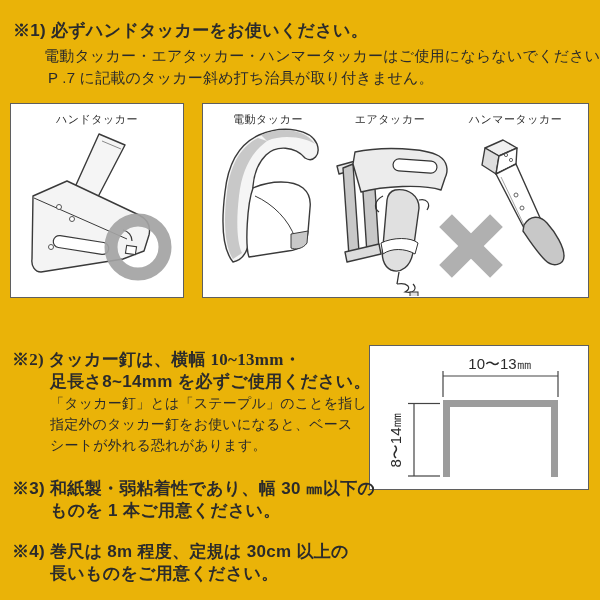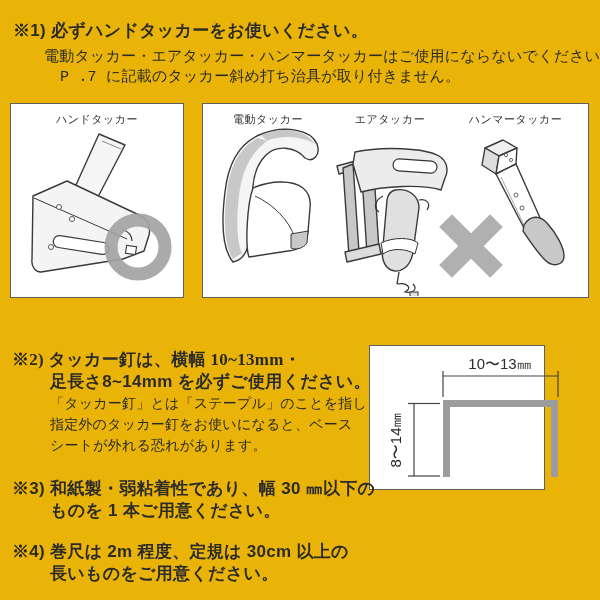--- a/index.html
+++ b/index.html
@@ -32,21 +32,21 @@
   .staple-wire { fill:none; stroke:var(--staple-color,#9c9c9c); stroke-width:7; }
   .dim { stroke:var(--dim-line-color,#444444); stroke-width:1.2; fill:none; }
 </style>
 </head>
 <body>
 
 <div class="canvas">
 
   <div class="abs fs17 bold" style="left:13px; top:20px;">※1) 必ずハンドタッカーをお使いください。</div>
   <div class="abs fs15" style="left:44px; top:47px;">電動タッカー・エアタッカー・ハンマータッカーはご使用にならないでください。</div>
-  <div class="abs fs15" style="left:60px; top:69px;font-family:Liberation Mono, monospace;">P .7 に記載のタッカー斜め打ち治具が取り付きません。</div>
+  <div class="abs fs15" style="left:48px; top:69px;">P .7 に記載のタッカー斜め打ち治具が取り付きません。</div>
 
   <div class="tool-box" style="left:10px; top:103px; width:174px; height:195px;">
     <div class="tool-label" style="left:0; right:0; top:8px;">ハンドタッカー</div>
     <svg width="171" height="192" viewBox="0 0 171 192">
 
       <polygon class="outline white-part" points="88,30 114,41 76,114 55,103"></polygon>
       <line x1="91" y1="37" x2="110" y2="45" stroke="#8a8a8a" stroke-width="1"></line>
 
       <path class="outline" fill="#f4f4f4" d="M22,92 L56,77 L128,111 C136,115 140,122 138,131 L133,147 L112,155 L30,168 C24,168 20,162 21,155 Z"></path>
       <path d="M23,94 L116,135" stroke="#3a3a3a" stroke-width="1" fill="none"></path>
@@ -111,33 +111,33 @@
       </g>
     </svg>
   </div>
 
   <div class="abs fs17 bold" style="left:12px; top:349px;font-family:Liberation Serif, serif;">※2) タッカー釘は、横幅 10~13mm・</div>
   <div class="abs fs17 bold" style="left:50px; top:371px;text-align:right;">足長さ8~14mm を必ずご使用ください。</div>
   <div class="abs fs14" style="left:50px; top:395px;">「タッカー釘」とは「ステープル」のことを指します。</div>
   <div class="abs fs14" style="left:50px; top:416px;">指定外のタッカー釘をお使いになると、ベース</div>
   <div class="abs fs14" style="left:50px; top:437px;">シートが外れる恐れがあります。</div>
 
-  <div class="diagram-box" style="left:369px; top:345px; width:176px; height:145px;">
+  <div class="diagram-box" style="left:369px; top:345px; width:220px; height:145px;">
     <svg width="218" height="143" viewBox="0 0 218 143">
       <text x="130" y="23" text-anchor="middle" font-size="15">10〜13㎜</text>
       <path class="dim" d="M73,30 H188"></path>
       <path class="dim" d="M73,25 V51"></path>
       <path class="dim" d="M188,25 V51"></path>
       <path class="staple-wire" d="M76.5,131 V57.5 H184.5 V131"></path>
       <path class="dim" d="M44,57.5 V130"></path>
       <path class="dim" d="M38,57.5 H70"></path>
       <path class="dim" d="M38,130 H70"></path>
       <text transform="translate(31,94) rotate(-90)" text-anchor="middle" font-size="15">8〜14㎜</text>
     </svg>
   </div>
 
   <div class="abs fs17 bold" style="left:12px; top:478px;">※3) 和紙製・弱粘着性であり、幅 30 ㎜以下の</div>
   <div class="abs fs17 bold" style="left:50px; top:500px;">ものを 1 本ご用意ください。</div>
 
-  <div class="abs fs17 bold" style="left:12px; top:541px;">※4) 巻尺は 2m 程度、定規は 30cm 以上の</div>
+  <div class="abs fs17 bold" style="left:12px; top:541px;">※4) 巻尺は 8m 程度、定規は 30cm 以上の</div>
   <div class="abs fs17 bold" style="left:50px; top:563px;">長いものをご用意ください。</div>
 
 </div>
 
 </body></html>

